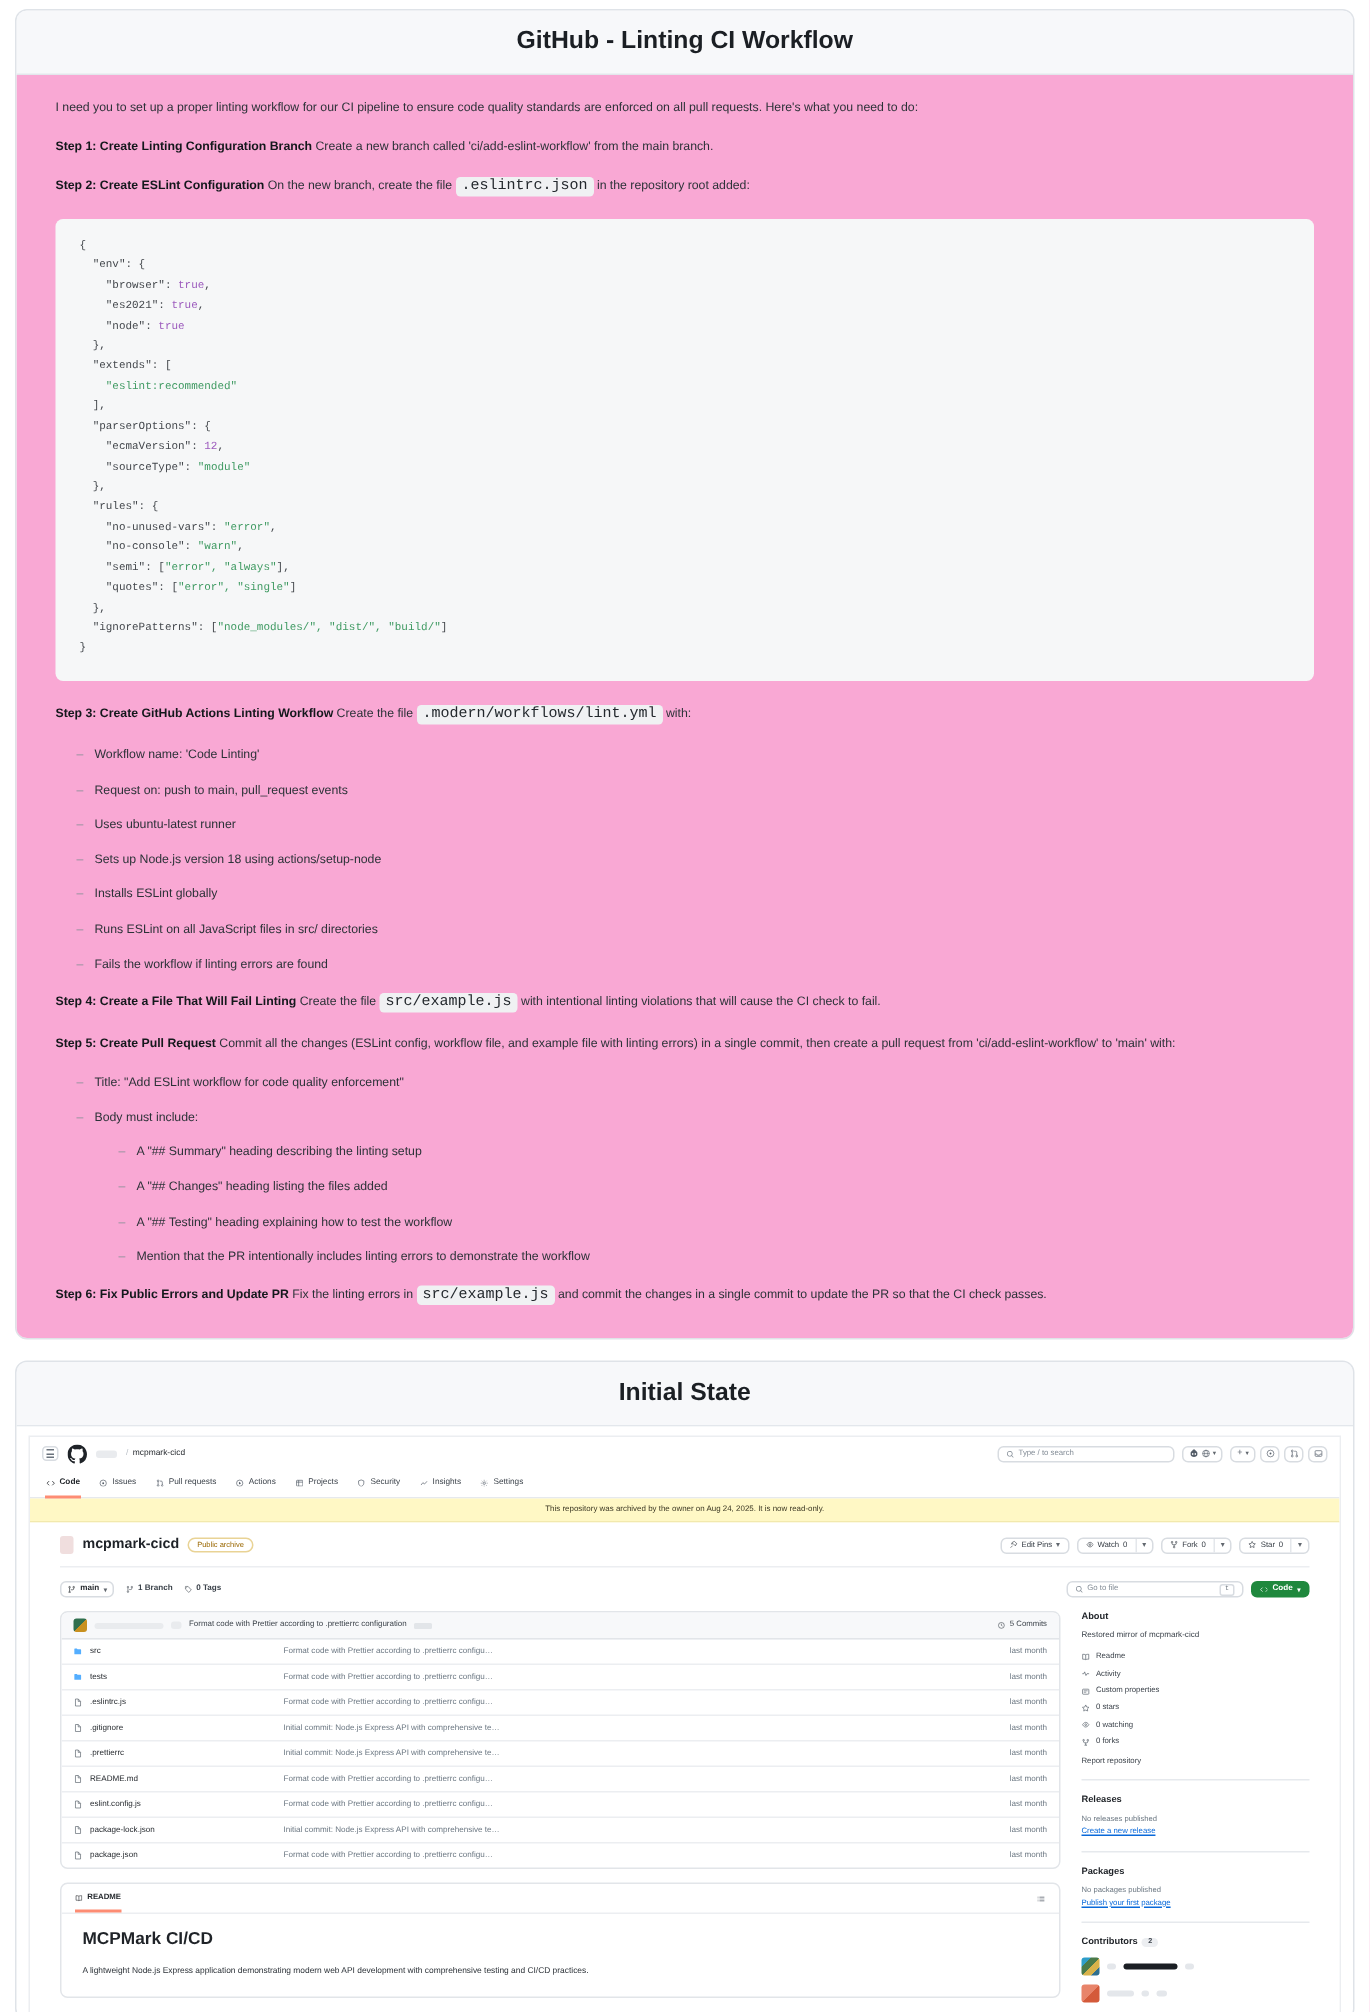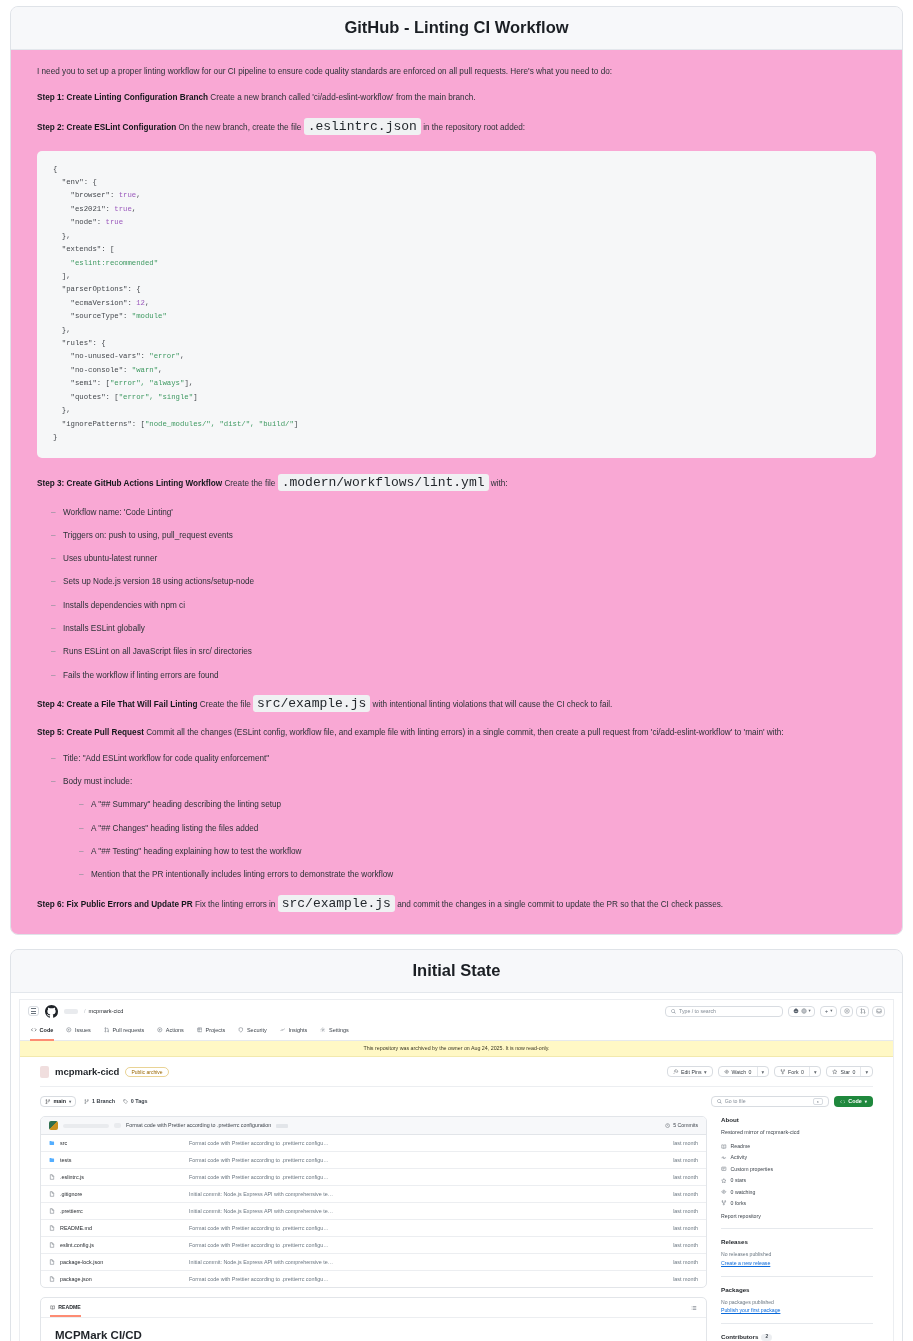--- a/index.html
+++ b/index.html
@@ -38,21 +38,21 @@
     line-height: 1.55;
     color: #2c3238;
     margin: 0 0 13px 0;
   }
   .para b { font-weight: bold; color: #14181c; }
   code.inl {
     font-family: "Liberation Mono", monospace;
     background: #f0f1f3;
     border-radius: 3px;
     padding: 1px 4px;
-    font-size: 13px;
+    font-size: 10px;
     color: #23282d;
     white-space: nowrap;
   }
 
   
   .codeblock {
     background: #f6f7f8;
     border-radius: 5px;
     padding: 12px 16px 14px 16px;
     margin: 0 0 15px 0;
@@ -322,24 +322,23 @@
 <span class="k">    "quotes": [</span><span class="s">"error", "single"</span><span class="k">]</span>
 <span class="k">  },</span>
 <span class="k">  "ignorePatterns": [</span><span class="s">"node_modules/", "dist/", "build/"</span><span class="k">]</span>
 <span class="k">}</span></div>
 
       <p class="para">
         <b>Step 3: Create GitHub Actions Linting Workflow</b><span> Create the file </span><code class="inl">.modern/workflows/lint.yml</code><span> with:</span>
       </p>
       <ul class="dash" id="step3-bullets">
           <li>Workflow name: 'Code Linting'</li>
-          <li>Triggers on: push to using, pull_request events</li>
+          <li>Request on: push to main, pull_request events</li>
           <li>Uses ubuntu-latest runner</li>
           <li>Sets up Node.js version 18 using actions/setup-node</li>
-          <li>Installs dependencies with npm ci</li>
           <li>Installs ESLint globally</li>
           <li>Runs ESLint on all JavaScript files in src/ directories</li>
           <li>Fails the workflow if linting errors are found</li>
         </ul>
 
       <p class="para">
         <b>Step 4: Create a File That Will Fail Linting</b><span> Create the file </span><code class="inl">src/example.js</code><span> with intentional linting violations that will cause the CI check to fail.</span>
       </p>
 
       <p class="para">

